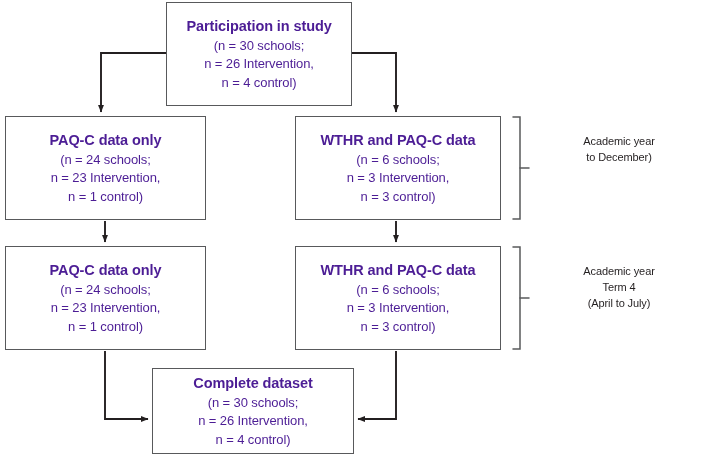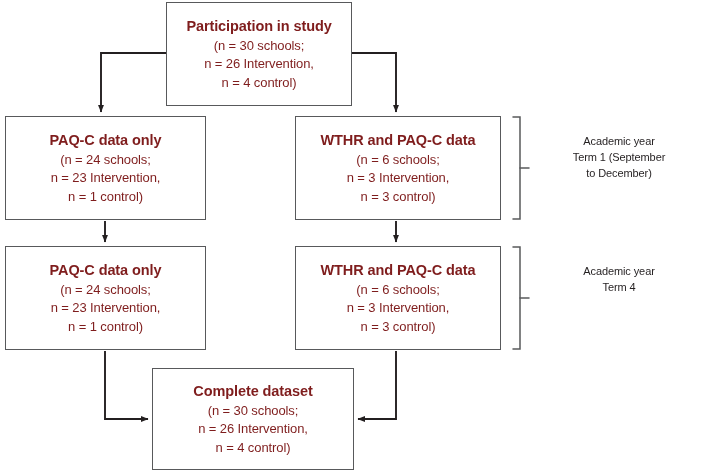--- a/index.html
+++ b/index.html
@@ -26,21 +26,21 @@
   }
   .node {
     position: absolute;
     box-sizing: border-box;
     border: 1.6px solid #58595b;
     background: #ffffff;
     display: flex;
     flex-direction: column;
     align-items: center;
     justify-content: center;
-    color: #7f1d1d;
+    color: #4c1d95;
     text-align: center;
     z-index: 2;
   }
   .node .title {
     font-weight: bold;
     font-size: 14.5px;
     line-height: 1.42;
     letter-spacing: -0.1px;
     white-space: nowrap;
   }
@@ -61,21 +61,21 @@
     z-index: 2;
   }
   .annotation .aline { white-space: nowrap; display: block; }
 
   
   #node-top        { left: 166px; top: 2px;   width: 186px; height: 104px; }
   #node-r1-left    { left: 5px;   top: 116px; width: 201px; height: 104px; }
   #node-r1-right   { left: 295px; top: 116px; width: 206px; height: 104px; }
   #node-r2-left    { left: 5px;   top: 246px; width: 201px; height: 104px; }
   #node-r2-right   { left: 295px; top: 246px; width: 206px; height: 104px; }
-  #node-bottom     { left: 152px; top: 368px; width: 202px; height: 102px; }
+  #node-bottom     { left: 152px; top: 368px; width: 202px; height: 86px; }
 
   #annot-term1     { left: 540px; top: 133px; width: 158px; }
   #annot-term3     { left: 540px; top: 263px; width: 158px; }
 </style>
 </head>
 <body>
 
 <div id="canvas">
 
   <svg id="connectors" viewBox="0 0 701 472" xmlns="http://www.w3.org/2000/svg">
@@ -157,22 +157,22 @@
 
   <div class="node" id="node-bottom">
     <div class="title">Complete dataset</div>
     <div class="line">(n = 30 schools;</div>
     <div class="line">n = 26 Intervention,</div>
     <div class="line">n = 4 control)</div>
   </div>
 
   <div class="annotation" id="annot-term1">
     <span class="aline">Academic year</span>
-    <span class="aline">Term 1 (September</span>
     <span class="aline">to December)</span>
   </div>
 
   <div class="annotation" id="annot-term3">
     <span class="aline">Academic year</span>
     <span class="aline">Term 4</span>
+    <span class="aline">(April to July)</span>
   </div>
 
 </div>
 
 </body></html>

